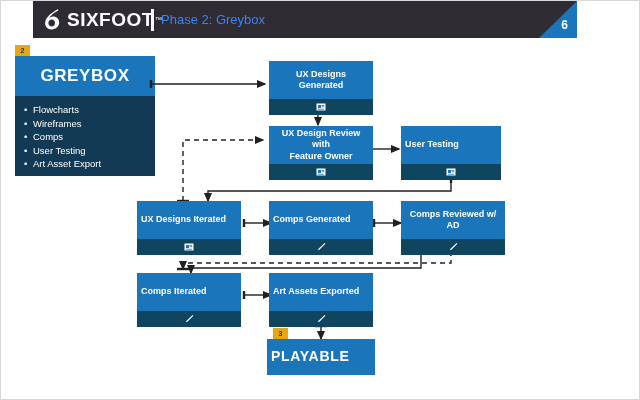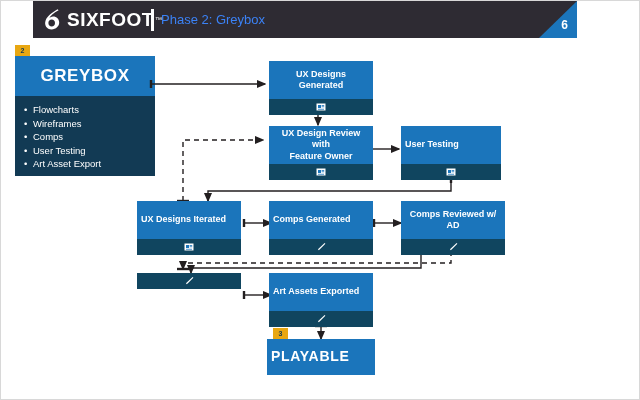--- a/index.html
+++ b/index.html
@@ -275,20 +275,23 @@
       <span>Comps Reviewed w/ AD</span>
     </div>
     <div class="node-foot">
       <svg class="foot-icon" width="10" height="10" viewBox="0 0 10 10">
         <path d="M8.6 0.9 L9.4 1.7 L3.4 7.7 L1.9 8.3 L2.5 6.8 Z" fill="#ffffff"></path>
       </svg>
     </div>
   </div>
 
   <div class="node tall" style="left:136px;top:272px;width:104px;">
+    <div class="node-main">
+      <span>Comps Iterated</span>
+    </div>
     <div class="node-foot">
       <svg class="foot-icon" width="10" height="10" viewBox="0 0 10 10">
         <path d="M8.6 0.9 L9.4 1.7 L3.4 7.7 L1.9 8.3 L2.5 6.8 Z" fill="#ffffff"></path>
       </svg>
     </div>
   </div>
 
   <div class="node tall" style="left:268px;top:272px;width:104px;">
     <div class="node-main">
       <span>Art Assets Exported</span>

